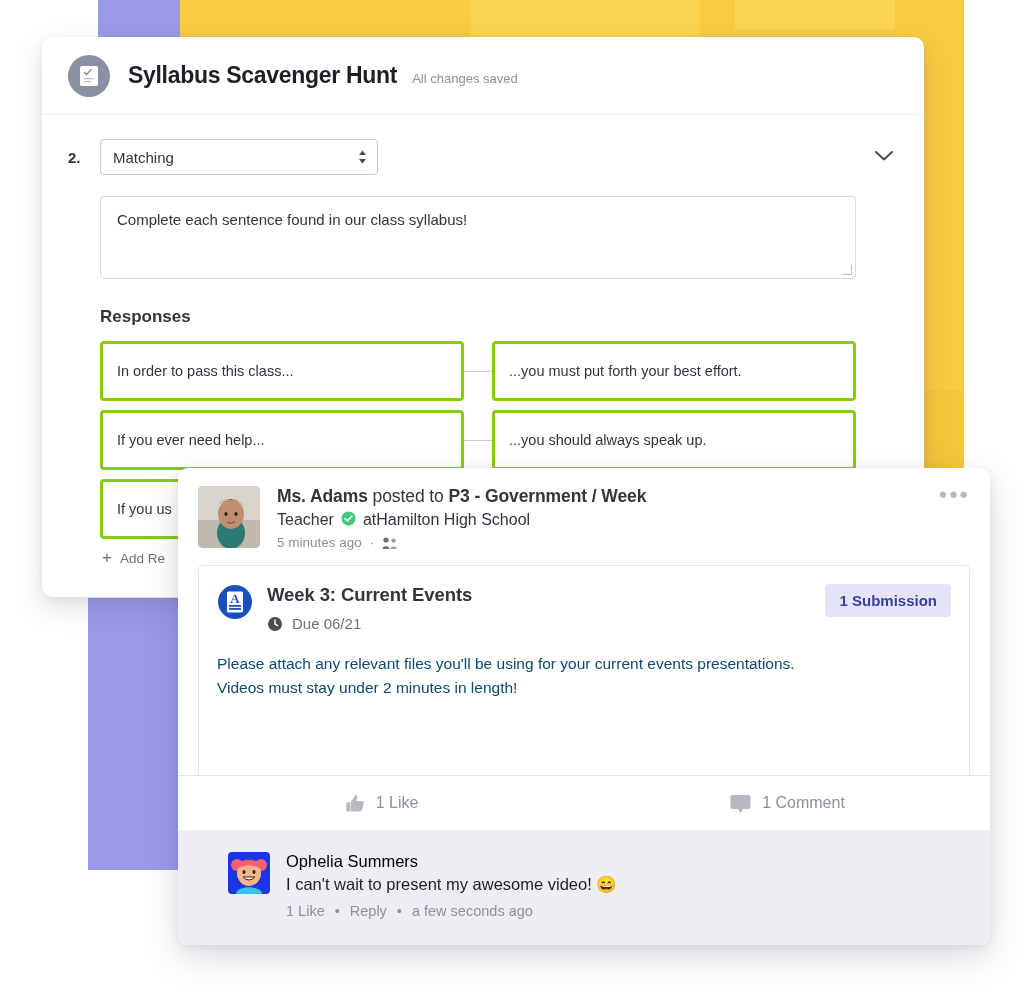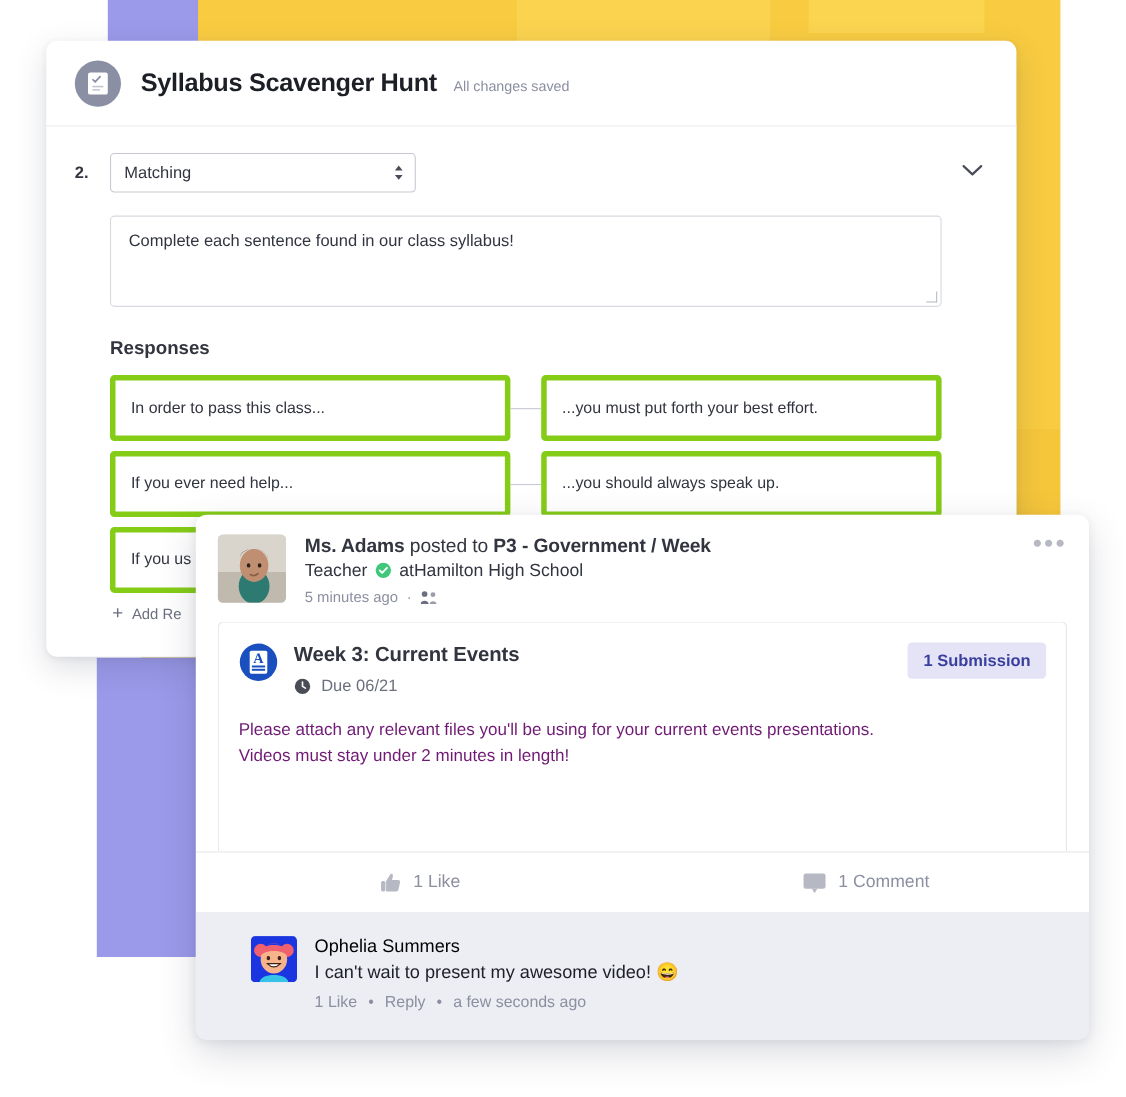--- a/index.html
+++ b/index.html
@@ -149,21 +149,21 @@
     margin: 14px 0 0 32px;
     width: 756px;
   }
   .pair {
     display: flex;
     align-items: center;
     margin-bottom: 9px;
   }
   .pair-box {
     height: 60px;
-    border: 5px solid #84cc16;
+    border: 3px solid #84cc16;
     border-radius: 4px;
     background: #fff;
     display: flex;
     align-items: center;
     padding: 0 14px;
     font-size: 14.5px;
     color: #32353f;
     box-sizing: border-box;
     overflow: hidden;
     white-space: nowrap;
@@ -288,21 +288,21 @@
     background: #e4e4f6;
     color: #3a3f9e;
     font-size: 15px;
     font-weight: bold;
     border-radius: 4px;
     padding: 8px 14px;
   }
   .assign-desc {
     margin-top: 20px;
     font-size: 15.5px;
-    color: #701a75;
+    color: #0c4a6e;
     line-height: 1.55;
   }
 
   .post-actions {
     display: flex;
     border-top: 1px solid #e6e7ec;
     height: 54px;
     flex: 0 0 auto;
   }
   .action {

